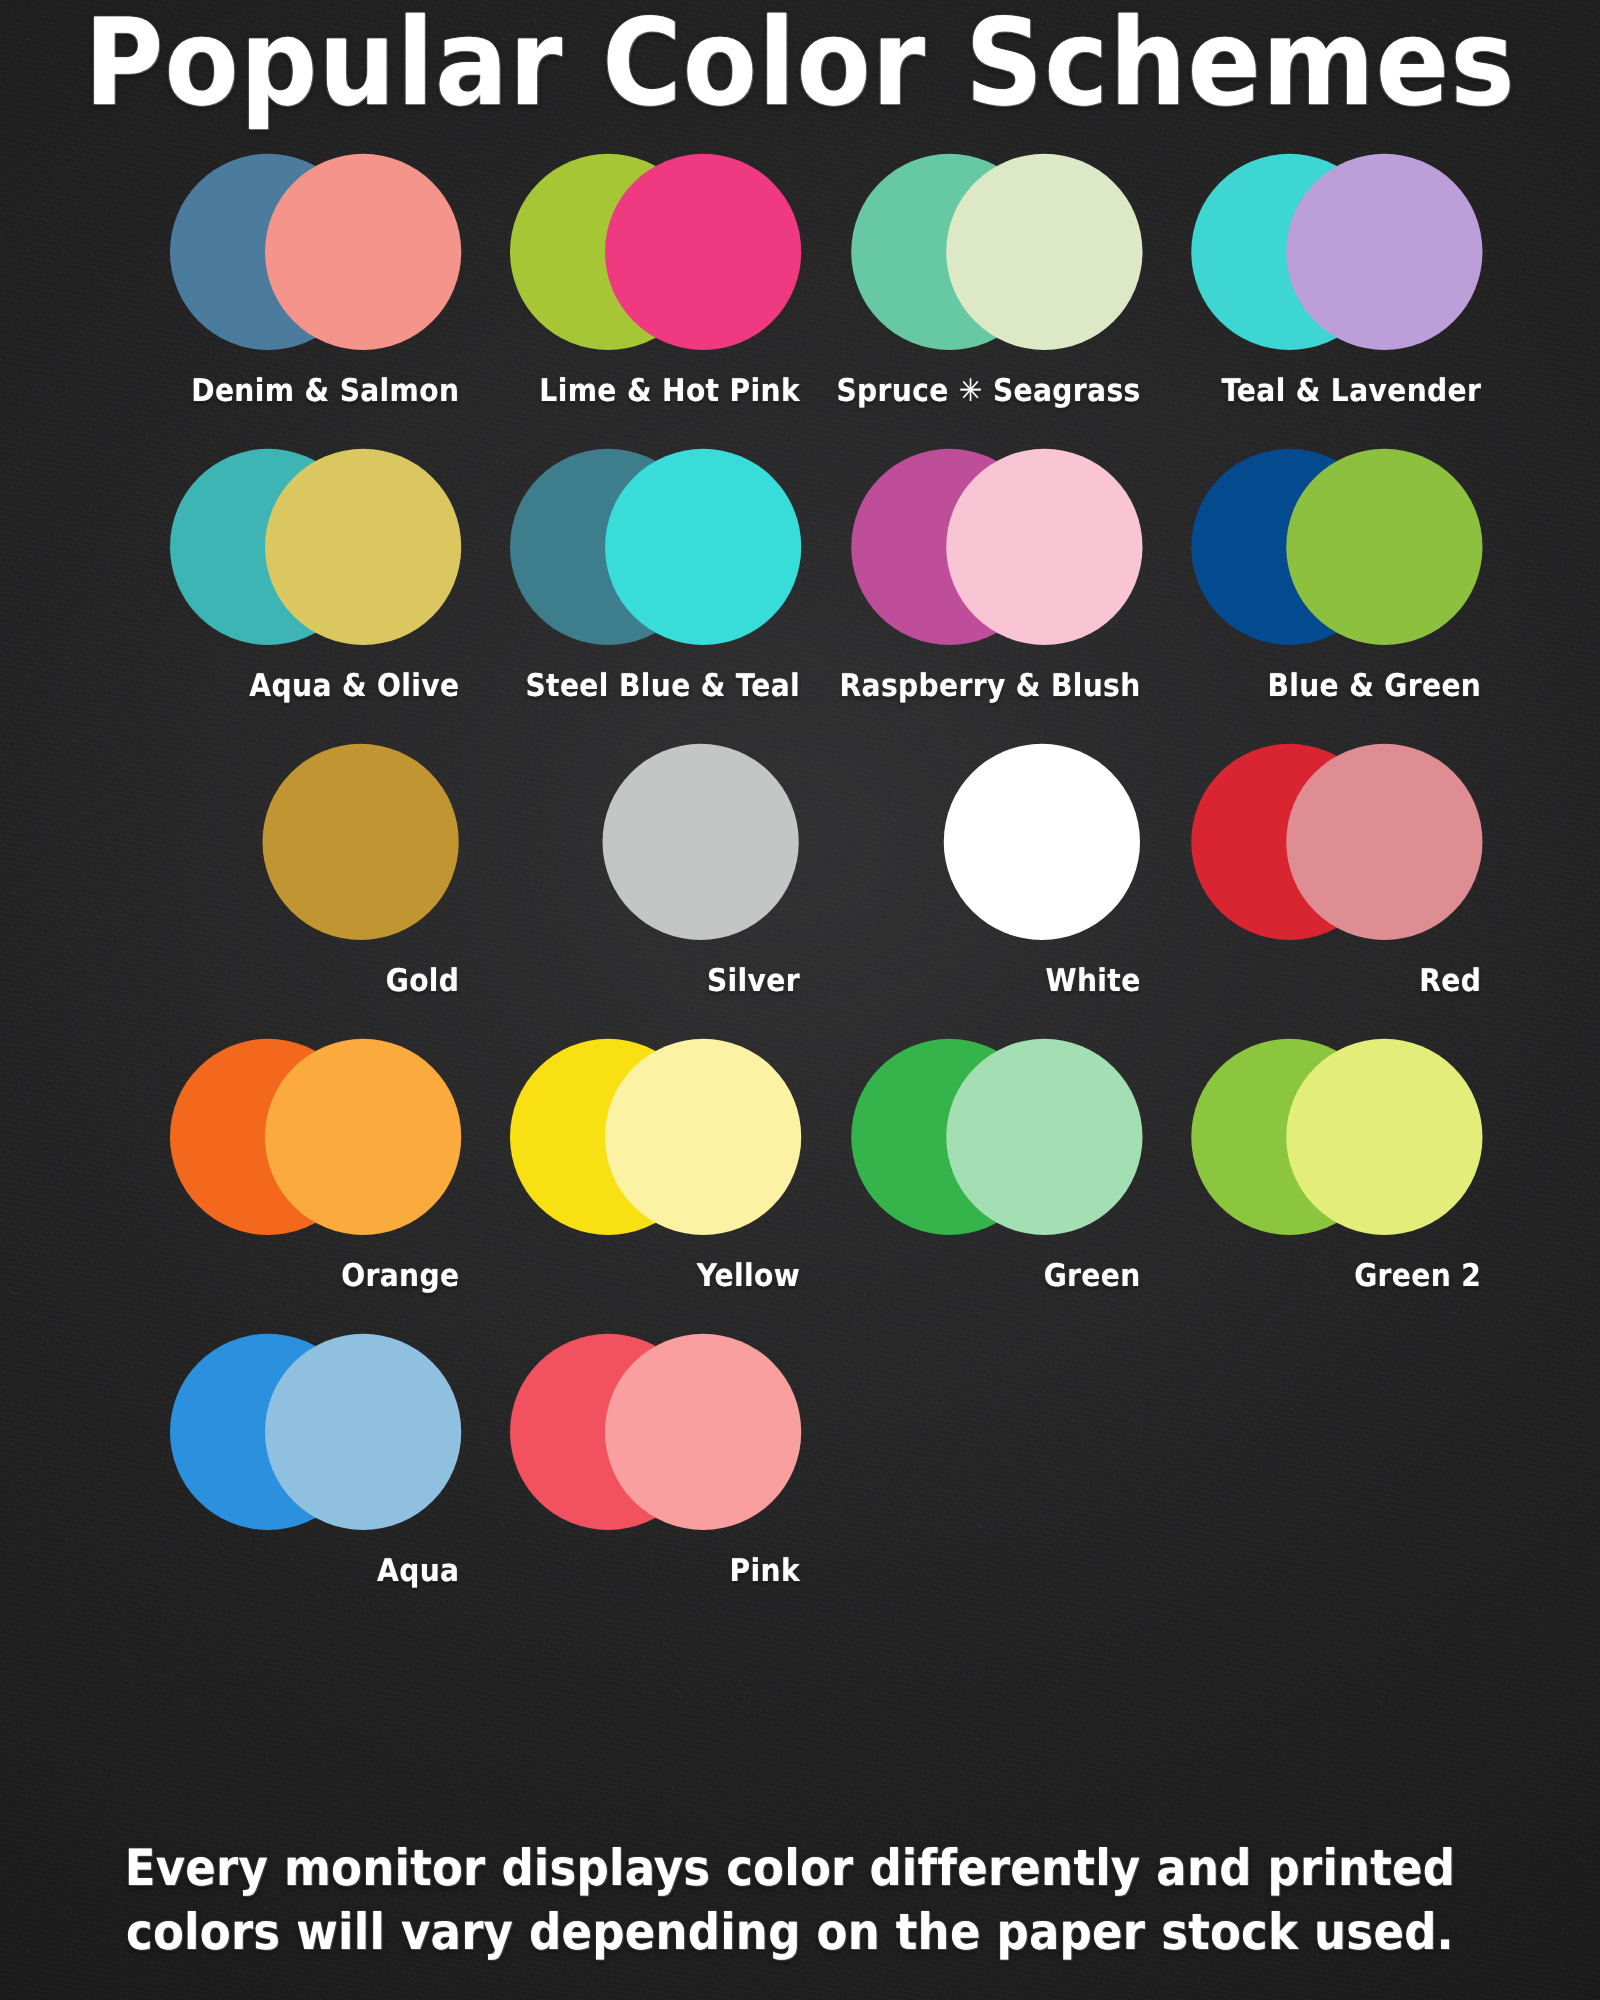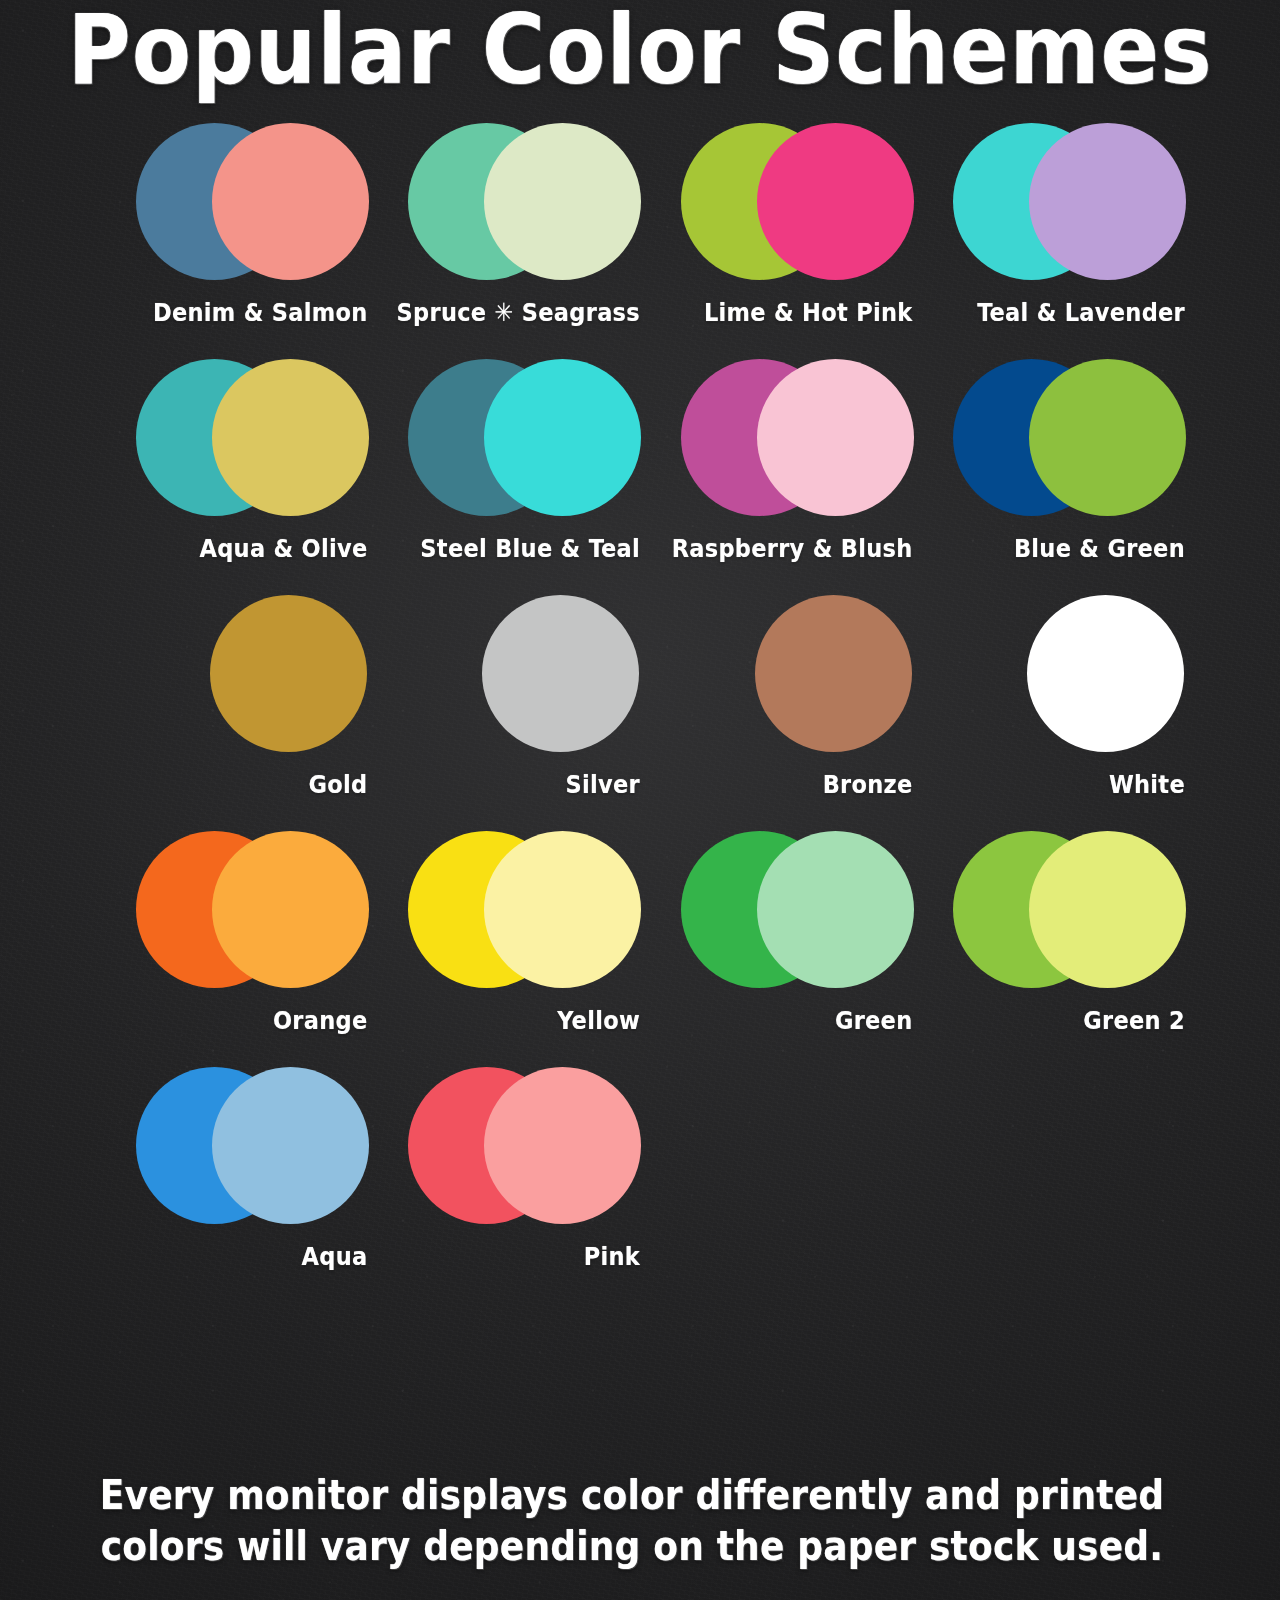--- a/index.html
+++ b/index.html
@@ -149,34 +149,34 @@
   <div id="grid">
       <div class="scheme">
         <div class="swatches">
           <div class="dot a" title="#4b7b9d" style="background-color: rgb(75, 123, 157);"></div>
           <div class="dot b" title="#f4948a" style="background-color: rgb(244, 148, 138);"></div>
         </div>
         <div class="scheme-label">Denim &amp; Salmon</div>
       </div>
       <div class="scheme">
         <div class="swatches">
+          <div class="dot a" title="#a6c636" style="background-color: rgb(166, 198, 54);"></div>
+          <div class="dot b" title="#ef3a82" style="background-color: rgb(239, 58, 130);"></div>
+        </div>
+        <div class="scheme-label">Lime &amp; Hot Pink</div>
+      </div>
+      <div class="scheme">
+        <div class="swatches">
           <div class="dot a" title="#67c9a4" style="background-color: rgb(103, 201, 164);"></div>
           <div class="dot b" title="#dde9c6" style="background-color: rgb(221, 233, 198);"></div>
         </div>
         <div class="scheme-label">Spruce ✳ Seagrass</div>
       </div>
       <div class="scheme">
         <div class="swatches">
-          <div class="dot a" title="#a6c636" style="background-color: rgb(166, 198, 54);"></div>
-          <div class="dot b" title="#ef3a82" style="background-color: rgb(239, 58, 130);"></div>
-        </div>
-        <div class="scheme-label">Lime &amp; Hot Pink</div>
-      </div>
-      <div class="scheme">
-        <div class="swatches">
           <div class="dot a" title="#3dd6d2" style="background-color: rgb(61, 214, 210);"></div>
           <div class="dot b" title="#bc9fd8" style="background-color: rgb(188, 159, 216);"></div>
         </div>
         <div class="scheme-label">Teal &amp; Lavender</div>
       </div>
       <div class="scheme">
         <div class="swatches">
           <div class="dot a" title="#3cb5b4" style="background-color: rgb(60, 181, 180);"></div>
           <div class="dot b" title="#dbc760" style="background-color: rgb(219, 199, 96);"></div>
         </div>
@@ -210,29 +210,30 @@
         <div class="scheme-label">Gold</div>
       </div>
       <div class="scheme">
         <div class="swatches single">
           <div class="dot a" title="#c4c5c5" style="background-color: rgb(196, 197, 197);"></div>
         </div>
         <div class="scheme-label">Silver</div>
       </div>
       <div class="scheme">
         <div class="swatches single">
-          <div class="dot a" title="#b3795b" style="background-color: rgb(179, 121, 91);"></div>
-        </div>
-        <div class="scheme-label">Bronze</div>
-      </div>
-      <div class="scheme">
-        <div class="swatches single">
           <div class="dot a" title="#ffffff" style="background-color: rgb(255, 255, 255);"></div>
         </div>
         <div class="scheme-label">White</div>
+      </div>
+      <div class="scheme">
+        <div class="swatches">
+          <div class="dot a" title="#d92432" style="background-color: rgb(217, 36, 50);"></div>
+          <div class="dot b" title="#de8e93" style="background-color: rgb(222, 142, 147);"></div>
+        </div>
+        <div class="scheme-label">Red</div>
       </div>
       <div class="scheme">
         <div class="swatches">
           <div class="dot a" title="#f4681d" style="background-color: rgb(244, 104, 29);"></div>
           <div class="dot b" title="#fbab3d" style="background-color: rgb(251, 171, 61);"></div>
         </div>
         <div class="scheme-label">Orange</div>
       </div>
       <div class="scheme">
         <div class="swatches">

